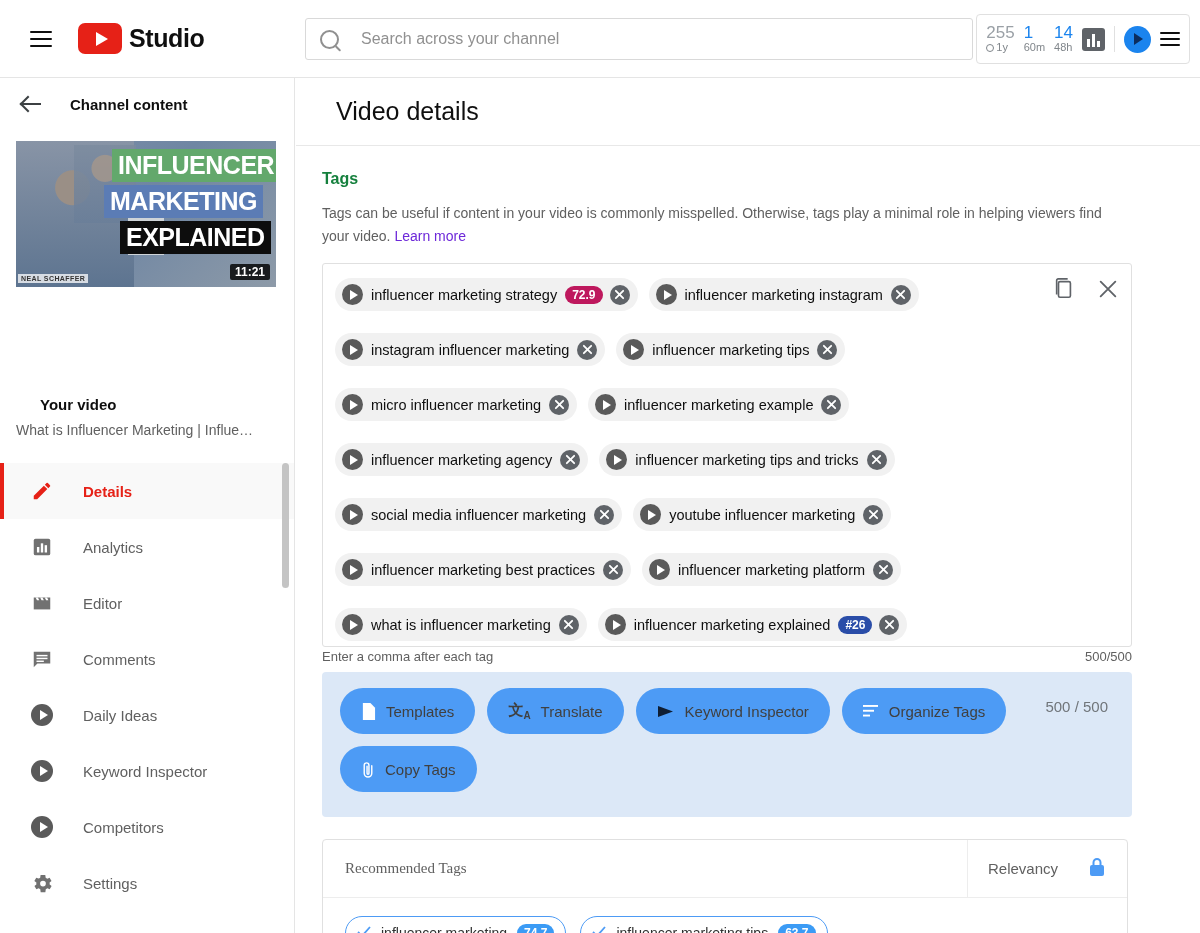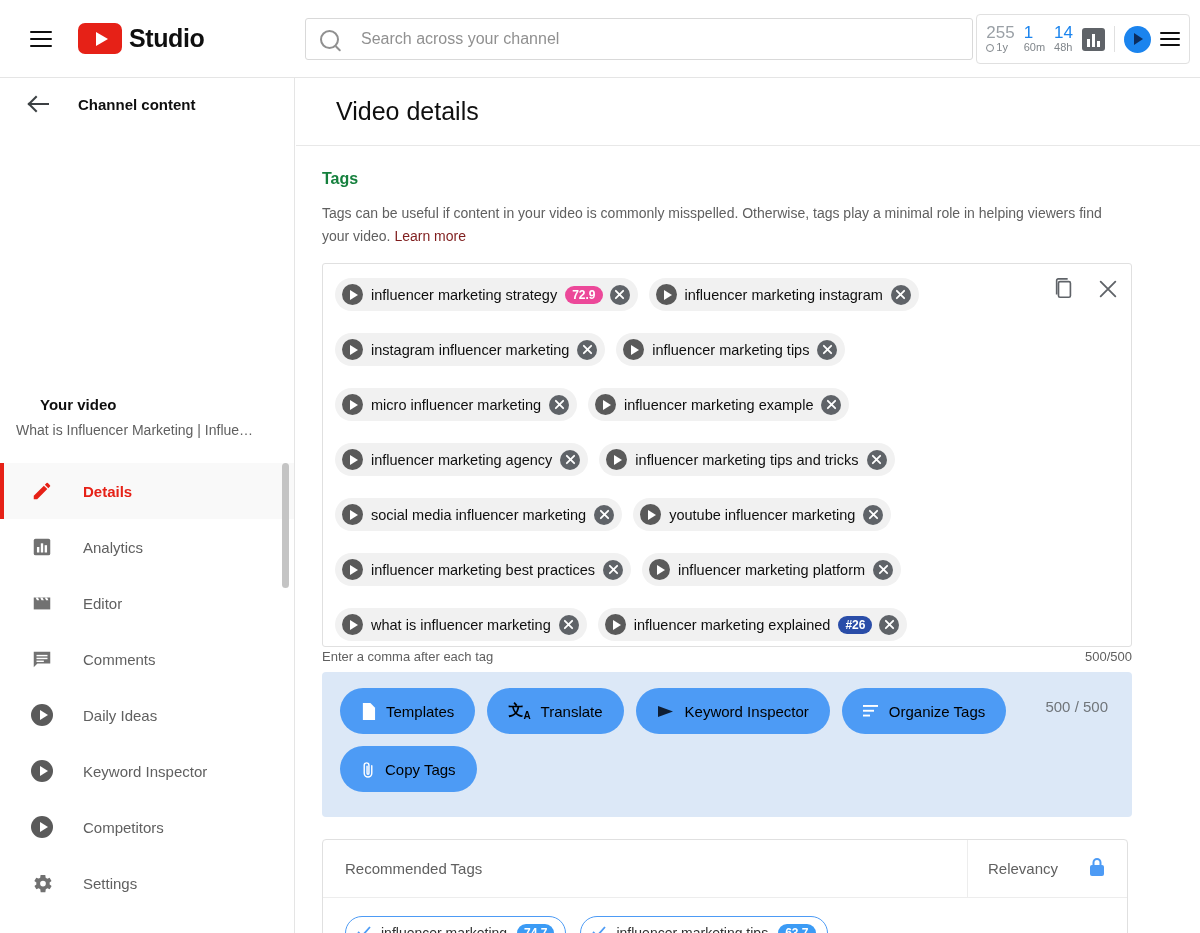--- a/index.html
+++ b/index.html
@@ -66,21 +66,21 @@
                  margin-left: 2px; }
   .burger2 { width: 20px; height: 14px; cursor: pointer;
              display: flex; flex-direction: column; justify-content: space-between; }
   .burger2 span { display: block; height: 2px; background: #0f0f0f; border-radius: 1px; }
 
   
   .sidebar {
     position: absolute; left: 0; top: 78px; width: 295px; height: 855px;
     background: #fff; border-right: 1px solid #e5e5e5; overflow: hidden;
   }
-  .side-top { display: flex; align-items: center; height: 52px; padding-left: 28px; }
+  .side-top { display: flex; align-items: center; height: 52px; padding-left: 20px; }
   .back-arrow { width: 24px; height: 24px; position: relative; cursor: pointer; }
   .back-arrow::before { content: ""; position: absolute; top: 11px; left: 2px;
                         width: 19px; height: 2px; background: #3c4043; }
   .back-arrow::after { content: ""; position: absolute; top: 6px; left: 2px;
                        width: 10px; height: 10px; border-left: 2px solid #3c4043;
                        border-bottom: 2px solid #3c4043; transform: rotate(45deg); }
   .side-top-title { margin-left: 26px; font-size: 15px; font-weight: 700; color: #0f0f0f; }
 
   .thumb { position: absolute; left: 16px; top: 63px; width: 260px; height: 146px;
            background: linear-gradient(135deg,#7d8fa8 0%,#6f86a3 45%,#8d9aa8 100%);
@@ -136,65 +136,65 @@
   
   .main { position: absolute; left: 296px; top: 78px; width: 904px; height: 855px;
           background: #fff; overflow: hidden; }
   .main-head { height: 68px; border-bottom: 1px solid #e8e8e8;
                display: flex; align-items: center; padding-left: 40px; }
   .main-head h1 { font-size: 25px; font-weight: 400; color: #0f0f0f; }
 
   .tags-h { margin: 24px 0 4px 26px; font-size: 16px; font-weight: 700; color: #15803d; }
   .tags-desc { margin: 14px 0 0 26px; width: 790px; font-size: 14px; line-height: 1.65;
                color: #606060; }
-  .tags-desc a { color: #7f1d1d; text-decoration: none; cursor: pointer; }
+  .tags-desc a { color: #6d28d9; text-decoration: none; cursor: pointer; }
 
   .tagbox { position: relative; margin: 15px 0 0 26px; width: 810px; height: 384px;
             border: 1px solid #e0e0e0; border-radius: 3px; padding: 14px 12px 0 12px; }
   .tagrow { display: flex; align-items: center; gap: 11px; margin-bottom: 22px; }
   .tagrow:first-child { padding-right: 110px; }
   .chip { display: inline-flex; align-items: center; height: 33px; padding: 0 8px 0 7px;
           background: #f1f1f1; border-radius: 17px; cursor: pointer; }
   .chip .tbi { width: 21px; height: 21px; border-radius: 50%; background: #5a5a5a;
                display: flex; align-items: center; justify-content: center; flex: 0 0 21px; }
   .chip .tbi .tri { width: 0; height: 0; border-left: 8px solid #fff;
                     border-top: 5px solid transparent; border-bottom: 5px solid transparent;
                     margin-left: 3px; }
   .chip .txt { margin: 0 8px; font-size: 14.5px; color: #0f0f0f; white-space: nowrap; }
-  .chip .score { background: #ec4899; color: #fff; font-size: 12px; font-weight: 700;
+  .chip .score { background: #be185d; color: #fff; font-size: 12px; font-weight: 700;
                  border-radius: 10px; padding: 2px 7px; margin-right: 7px; }
   .chip .score.rank { background: #2a4da8; }
   .chip .rm { width: 20px; height: 20px; border-radius: 50%; background: #5f6368;
               display: flex; align-items: center; justify-content: center;
               flex: 0 0 20px; cursor: pointer; }
   .chip .rm svg { display: block; }
 
   .box-actions { position: absolute; right: 12px; top: 13px; display: flex;
                  align-items: center; gap: 22px; }
   .icon-btn { cursor: pointer; display: flex; align-items: center; justify-content: center; }
 
   .hint { position: relative; margin: 2px 0 0 26px; width: 810px;
           display: flex; justify-content: space-between; }
   .hint .l { font-size: 13px; color: #606060; }
   .hint .r { font-size: 13px; color: #606060; }
 
   .tb-panel { position: relative; margin: 8px 0 0 26px; width: 810px; height: 145px;
               background: #dce8f7; border-radius: 4px; padding: 16px 0 0 18px; }
   .pillrow { display: flex; gap: 12px; margin-bottom: 12px; }
   .pill { display: inline-flex; align-items: center; height: 46px; padding: 0 21px;
-          background: #4d9bf5; color: #000000; border-radius: 23px; font-size: 15px;
+          background: #4d9bf5; color: #404040; border-radius: 23px; font-size: 15px;
           cursor: pointer; gap: 10px; }
   .pill svg { display: block; }
   .panel-count { position: absolute; right: 24px; top: 26px; font-size: 15px; color: #70757a; }
 
   .rec-card { position: relative; margin: 22px 0 0 26px; width: 806px; height: 120px;
               border: 1px solid #e0e0e0; border-radius: 4px; }
   .rec-head { display: flex; height: 58px; border-bottom: 1px solid #ededed; }
   .rec-head .lft { flex: 1; display: flex; align-items: center; padding-left: 22px;
-                   font-size: 15px; color: #606060; }
+                   font-size: 15px; color: #606060; font-family: Liberation Serif, serif; }
   .rec-head .rgt { width: 160px; border-left: 1px solid #ededed; display: flex;
                    align-items: center; justify-content: space-between; padding: 0 20px;
                    font-size: 15px; color: #606060; }
   .rec-body { display: flex; gap: 14px; padding: 18px 0 0 22px; }
   .rchip { display: inline-flex; align-items: center; height: 34px; padding: 0 11px;
            border: 1px solid #4d9bf5; border-radius: 18px; background: #fff;
            cursor: pointer; gap: 10px; }
   .rchip .txt { font-size: 14px; color: #303030; white-space: nowrap; }
   .rchip .score { background: #3b9bf5; color: #fff; font-size: 12px; font-weight: 700;
                   border-radius: 10px; padding: 2px 7px; }
@@ -253,20 +253,30 @@
     </div>
   </div>
 
   <div class="sidebar">
 
     <div class="side-top">
       <div class="back-arrow"></div>
       <div class="side-top-title">Channel content</div>
     </div>
 
+    <div class="thumb">
+      <div class="person"></div>
+      <div class="person2"></div>
+      <div class="paper"></div>
+      <div class="tline l1">INFLUENCER</div>
+      <div class="tline l2">MARKETING</div>
+      <div class="tline l3">EXPLAINED</div>
+      <div class="dur">11:21</div>
+      <div class="wm">NEAL SCHAFFER</div>
+    </div>
 
     <div class="yourvideo">Your video</div>
     <div class="videotitle">What is Influencer Marketing | Influe…</div>
 
     <div class="navlist">
 
       <div class="navitem active">
         <span class="nav-ic">
           <svg width="22" height="22" viewBox="0 0 24 24">
               <path fill="#e62117" d="M3 17.25V21h3.75L17.81 9.94l-3.75-3.75L3 17.25zM20.71 7.04a1 1 0 0 0 0-1.41l-2.34-2.34a1 1 0 0 0-1.41 0l-1.83 1.83 3.75 3.75 1.83-1.83z"></path>

